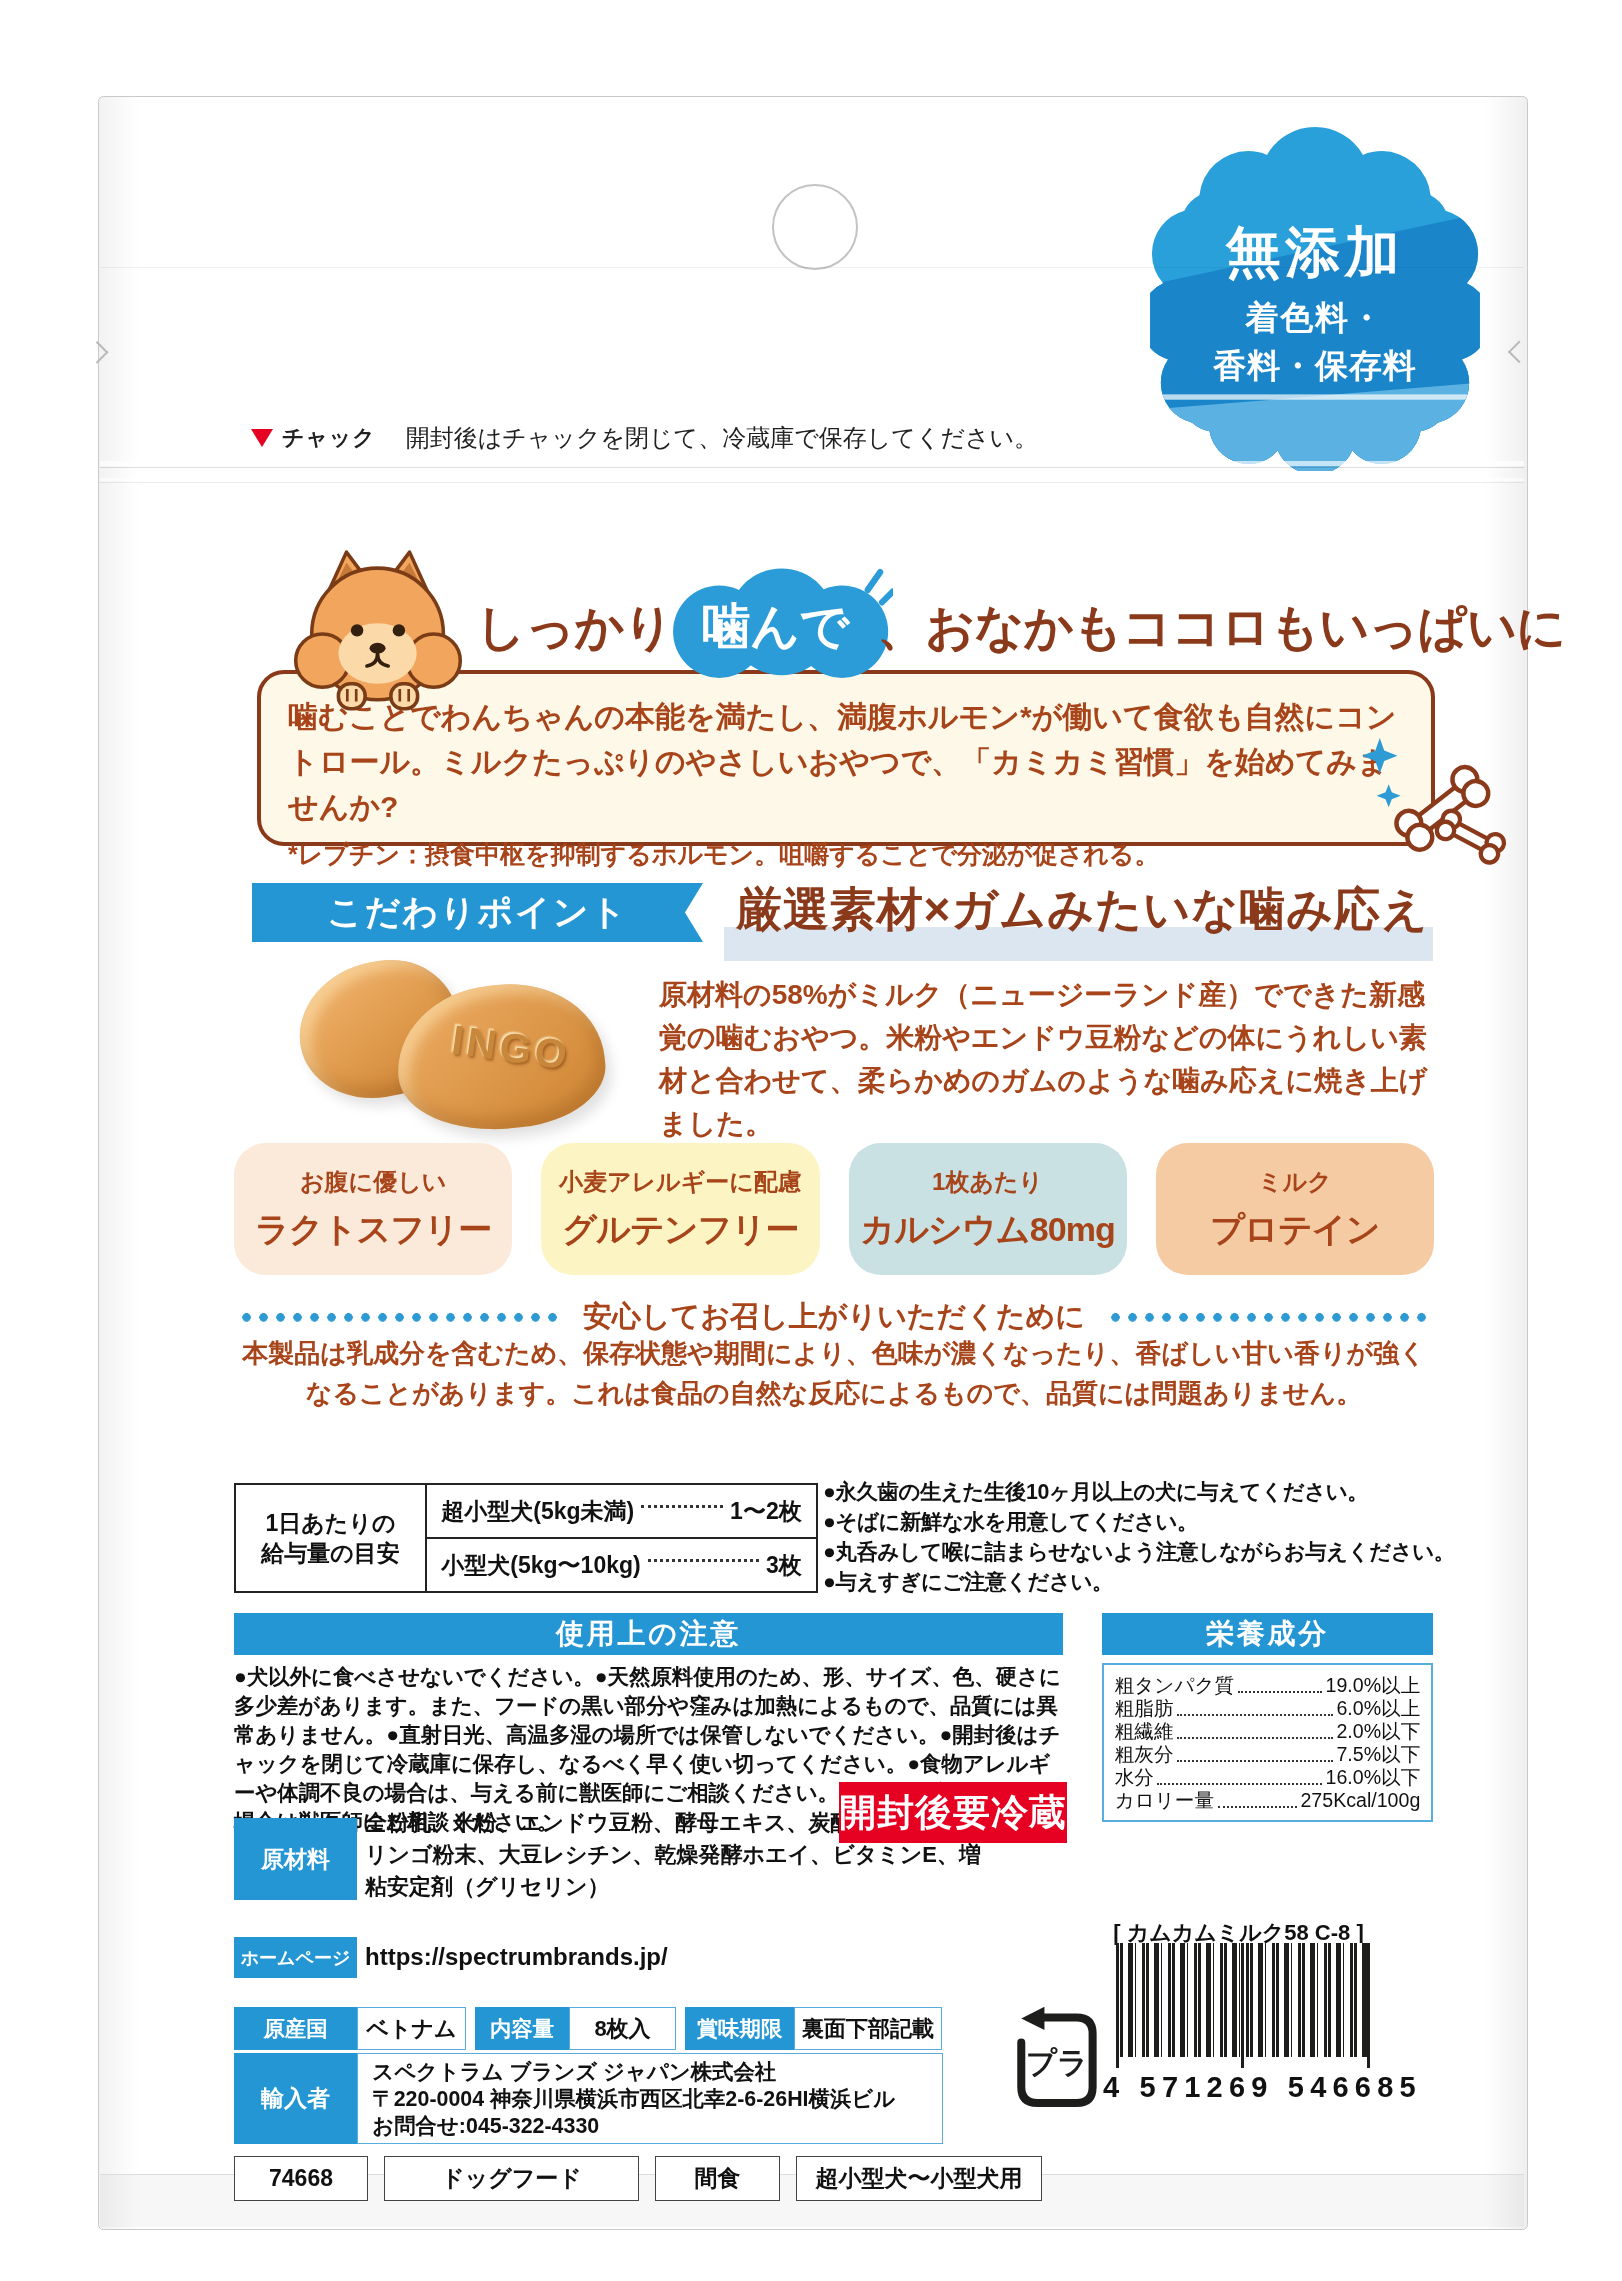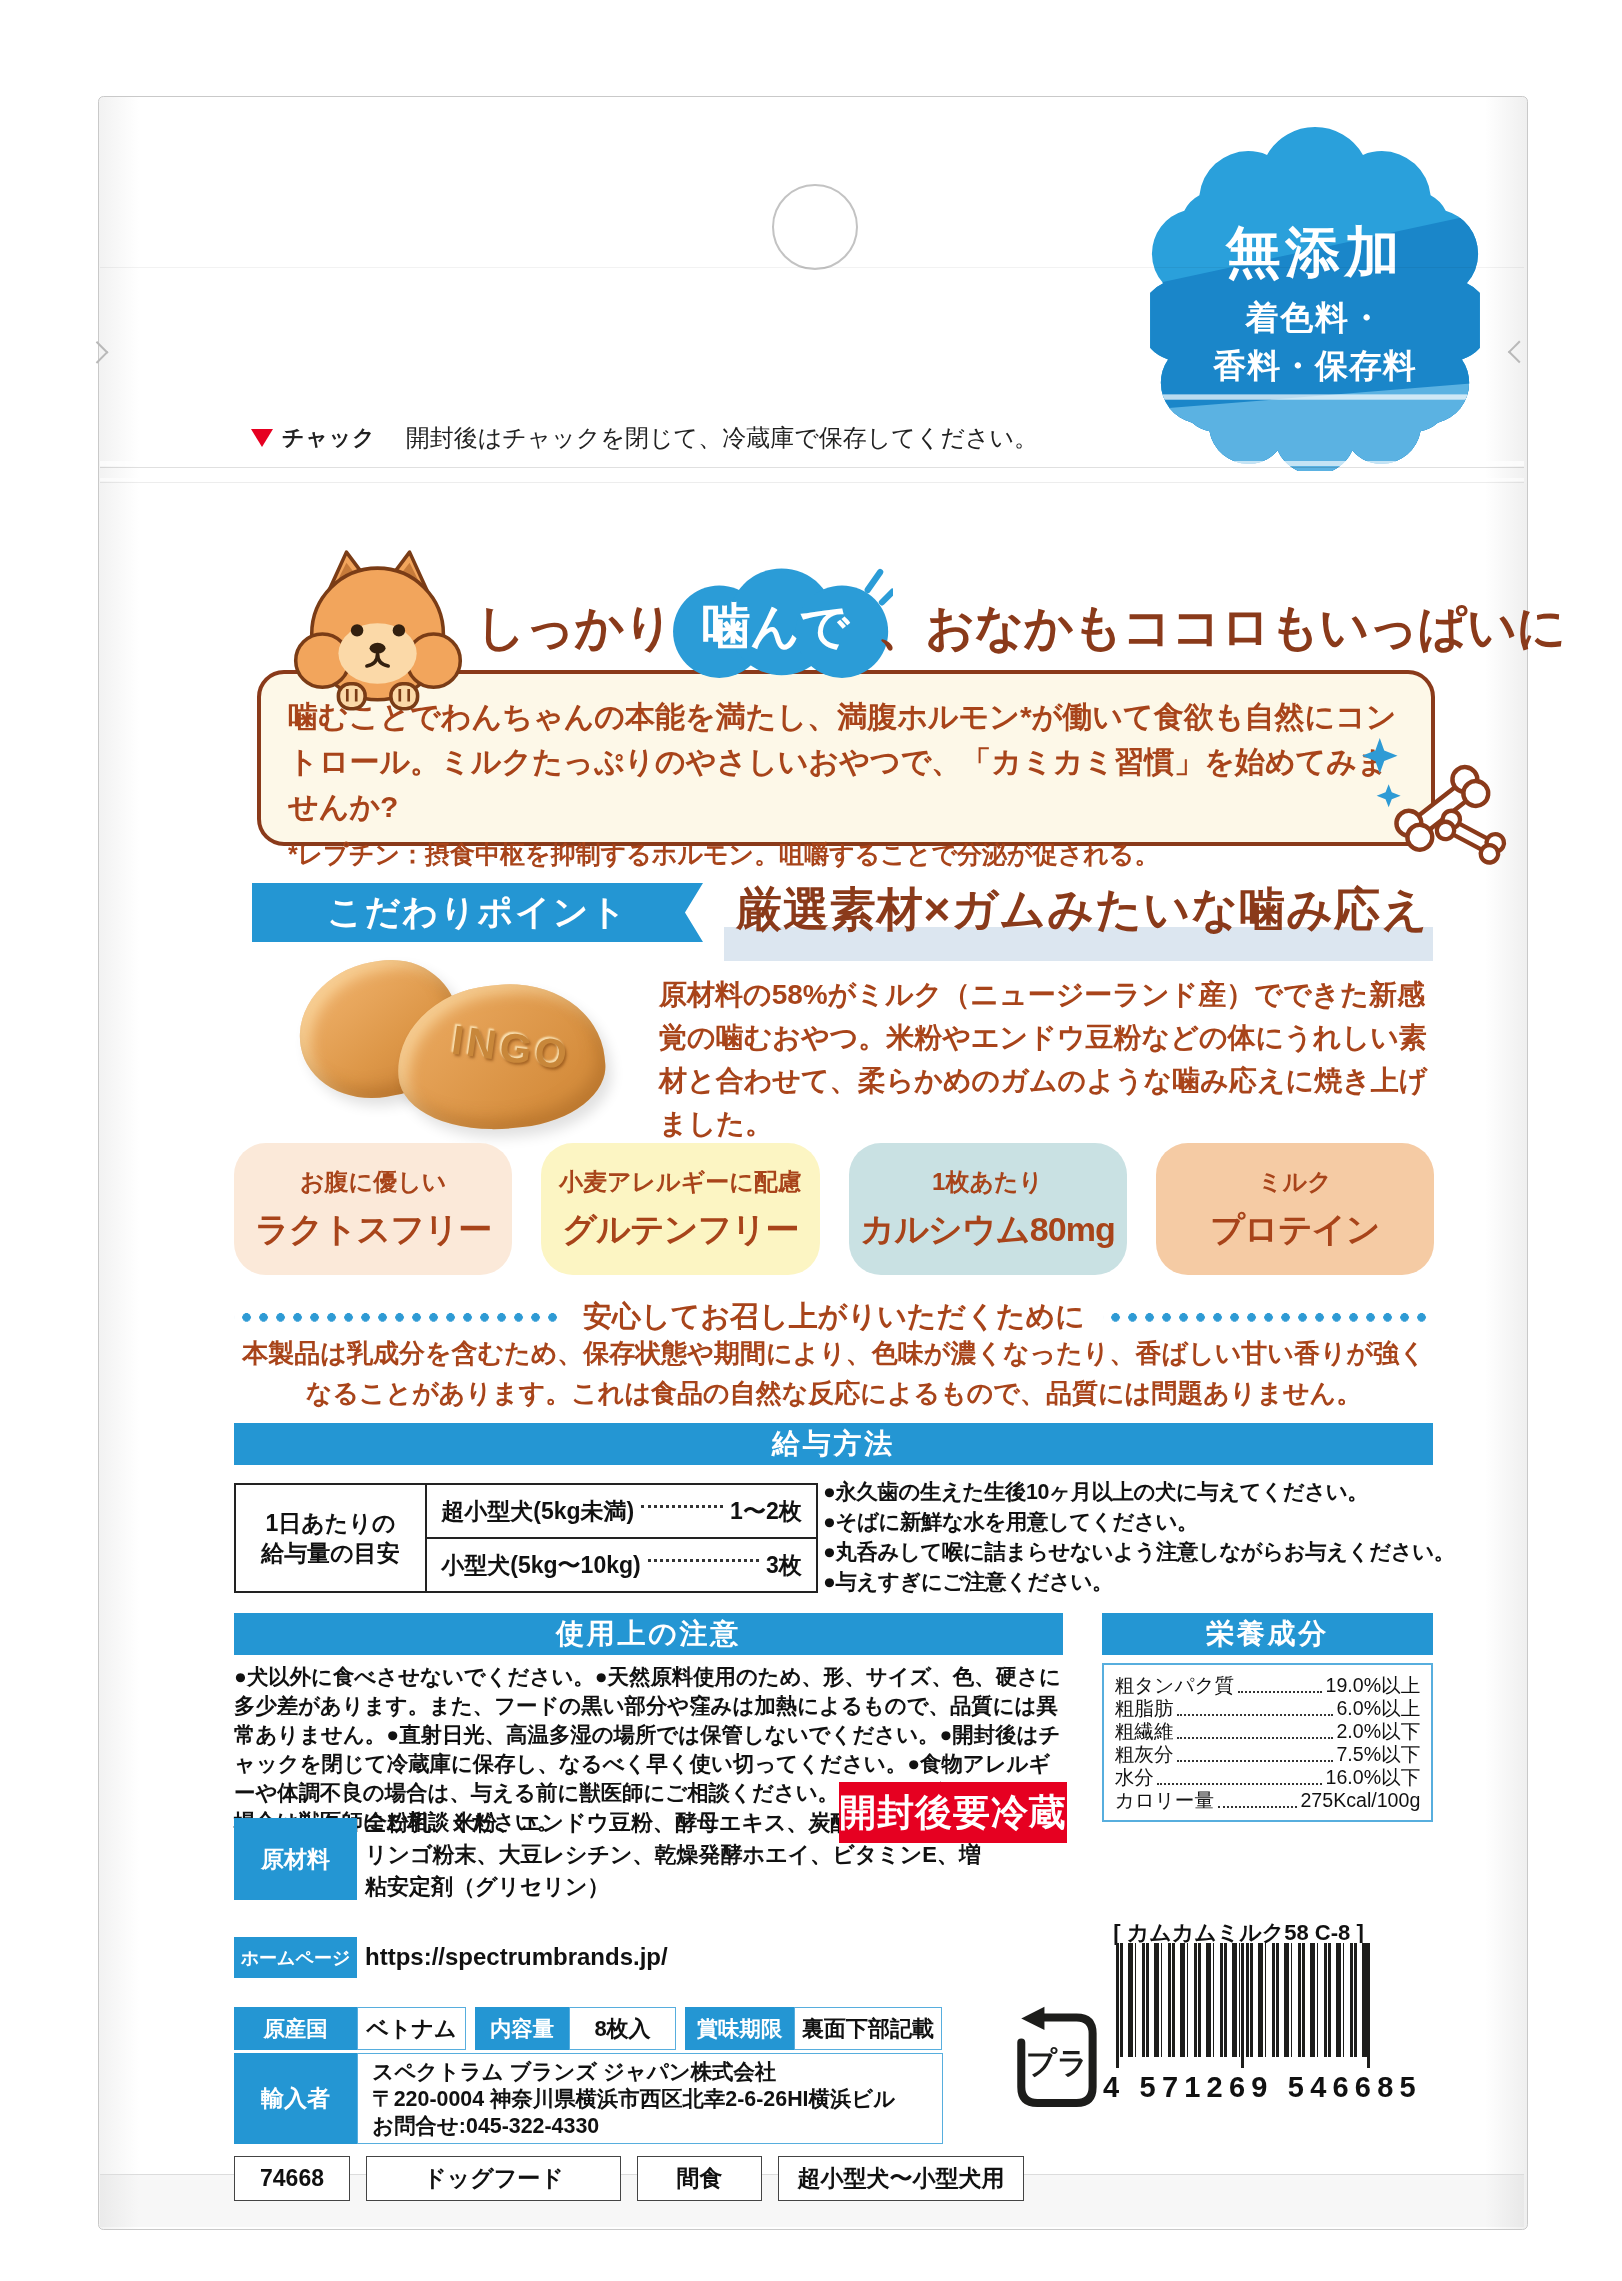--- a/index.html
+++ b/index.html
@@ -111,21 +111,21 @@
 
   .recycle{position:absolute;left:1014px;top:2005px;width:85px;height:107px;z-index:2;}
   .barcode{position:absolute;left:1103px;top:1943px;width:276px;z-index:2;}
   .bars{position:relative;height:114px;width:255px;margin-left:12.5px;background:repeating-linear-gradient(90deg,#1d1d1b 0 2.7px,#fff 2.7px 4.5px,#1d1d1b 4.5px 7.1px,#fff 7.1px 11.6px,#1d1d1b 11.6px 17px,#fff 17px 18.7px,#1d1d1b 18.7px 20.5px,#fff 20.5px 26px);}
   .guard{position:absolute;top:0;width:3.6px;height:125px;background:#1d1d1b;}
   .g1{left:0;} .g2{left:125px;} .g3{left:251px;}
   .bar-digits{margin-top:14.3px;font-size:29px;font-weight:bold;color:#111;letter-spacing:6.2px;white-space:nowrap;}
 
   .footer-row{position:absolute;left:234px;top:2156px;display:flex;gap:16px;z-index:2;}
   .fbox{border:1.8px solid #444;background:#fff;height:45px;box-sizing:border-box;display:flex;align-items:center;justify-content:center;font-size:23px;color:#111;font-weight:bold;}
-  .fb0{width:116px;} .fb1{width:255px;} .fb2{width:125px;} .fb3{width:246px;}
+  .fb0{width:134px;} .fb1{width:255px;} .fb2{width:125px;} .fb3{width:246px;}
 </style>
 </head>
 <body>
 
 <div class="package">
   <div class="pkg-outline"></div>
   <div class="pkg-bottomband"></div>
   <div class="hang-hole"></div>
   <div class="notch notch-l"></div>
   <div class="notch notch-r"></div>
@@ -264,21 +264,20 @@
     </div>
   </div>
 
   <div class="safety-head">
     <div class="dotline"></div>
     <div class="safety-title">安心してお召し上がりいただくために</div>
     <div class="dotline"></div>
   </div>
   <div class="safety-body">本製品は乳成分を含むため、保存状態や期間により、色味が濃くなったり、香ばしい甘い香りが強くなることがあります。これは食品の自然な反応によるもので、品質には問題ありません。</div>
 
-  <div class="sec-bar bar-feeding">給与方法</div>
   <div class="feed-table">
     <div class="feed-guide">
       <div>1日あたりの</div>
       <div>給与量の目安</div>
     </div>
     <div class="feed-rows">
       <div class="feed-row">
         <span>超小型犬(5kg未満)</span>
         <span class="leader"></span>
         <span>1〜2枚</span>

